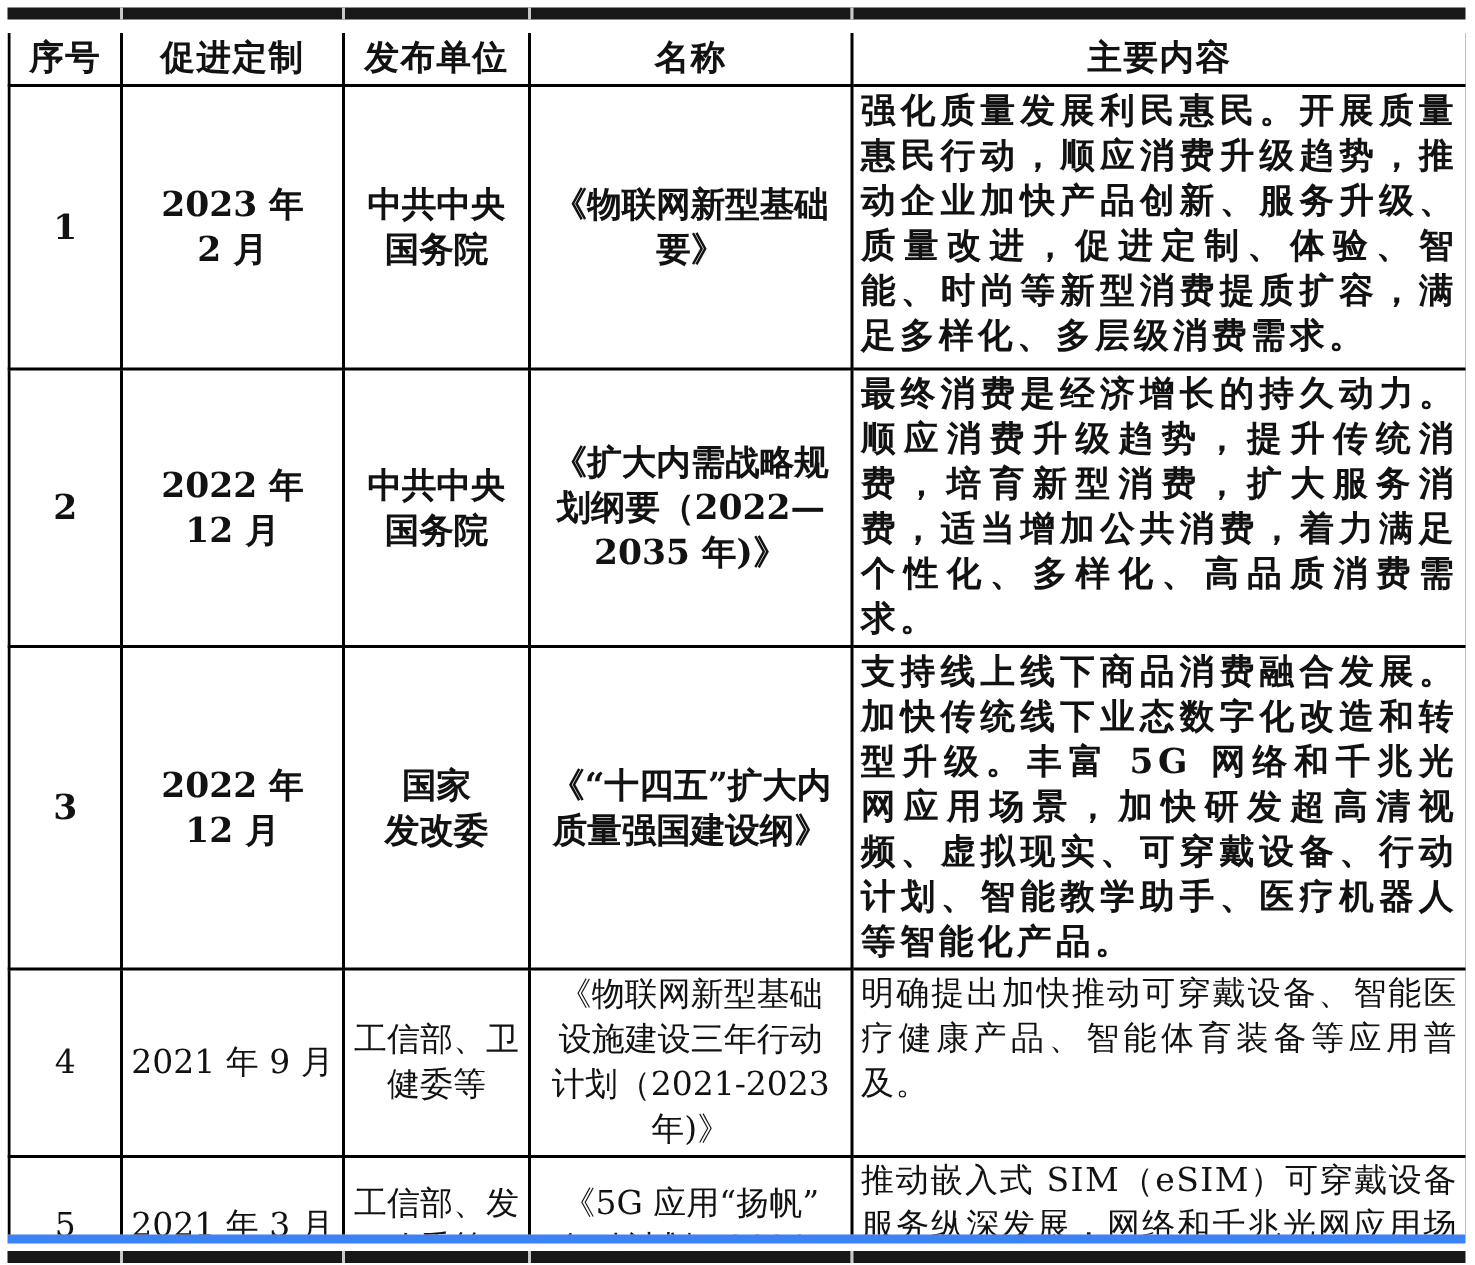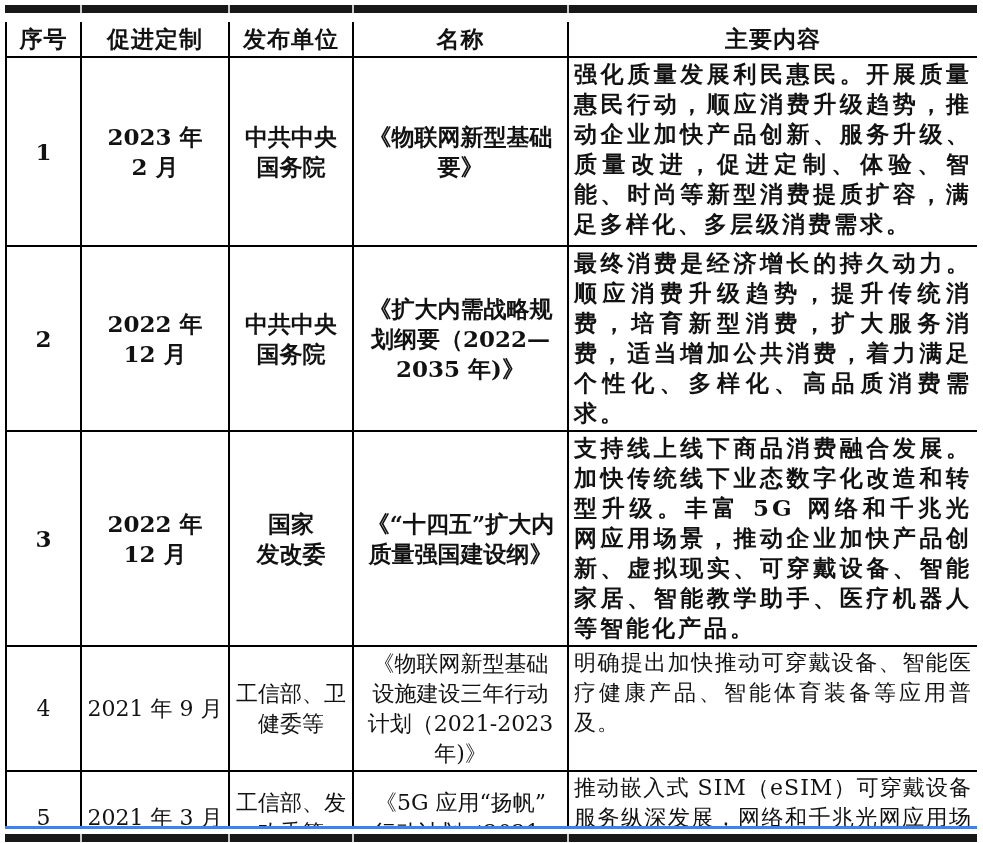--- a/index.html
+++ b/index.html
@@ -10,21 +10,21 @@
   
   .rule{position:absolute;left:5px;width:972px;height:8px;display:flex;}
   .rule-top{top:5px;}
   .rule-bottom{top:834px;}
   .rule .seg{display:block;height:100%;background:#181818;box-sizing:border-box;}
   .rule .seg + .seg{border-left:2px solid #c9c9c9;}
   .seg.w1{width:75px}.seg.w2{width:148px}.seg.w3{width:124px}.seg.w4{width:215px}.seg.w5{width:410px}
 
   .twrap{
     position:absolute;left:5px;top:22px;width:972px;height:807px;
-    overflow:hidden;box-sizing:border-box;border-bottom:3px solid #3b82f6;
+    overflow:hidden;box-sizing:border-box;border-bottom:6px solid #3b82f6;
   }
   table{border-collapse:collapse;table-layout:fixed;width:972px;}
   col.c1{width:75px}col.c2{width:148px}col.c3{width:124px}col.c4{width:215px}col.c5{width:410px}
   td{
     border:2px solid #000;box-sizing:border-box;vertical-align:middle;
     overflow:hidden;padding:0 3px;line-height:30px;
   }
   tr.hrow td{border-top:none;}
   tr.hrow{height:35px;}
   tr.hrow td{text-align:center;font-weight:700;font-size:23px;letter-spacing:1px;}
@@ -98,21 +98,21 @@
         </tr>
 
         <tr class="kai r3">
           <td class="c">3</td>
           <td class="c ml">2022 年
 12 月</td>
           <td class="c ml">国家
 发改委</td>
           <td class="c ml">《“十四五”扩大内
 质量强国建设纲》</td>
-          <td class="content">支持线上线下商品消费融合发展。加快传统线下业态数字化改造和转型升级。丰富 5G 网络和千兆光网应用场景，推动企业加快产品创新、虚拟现实、可穿戴设备、智能家居、智能教学助手、医疗机器人等智能化产品。</td>
+          <td class="content">支持线上线下商品消费融合发展。加快传统线下业态数字化改造和转型升级。丰富 5G 网络和千兆光网应用场景，加快研发超高清视频、虚拟现实、可穿戴设备、行动计划、智能教学助手、医疗机器人等智能化产品。</td>
         </tr>
 
         <tr class="song r4">
           <td class="c">4</td>
           <td class="c ml">2021 年 9 月</td>
           <td class="c ml">工信部、卫
 健委等</td>
           <td class="c ml">《物联网新型基础
 设施建设三年行动
 计划（2021-2023

